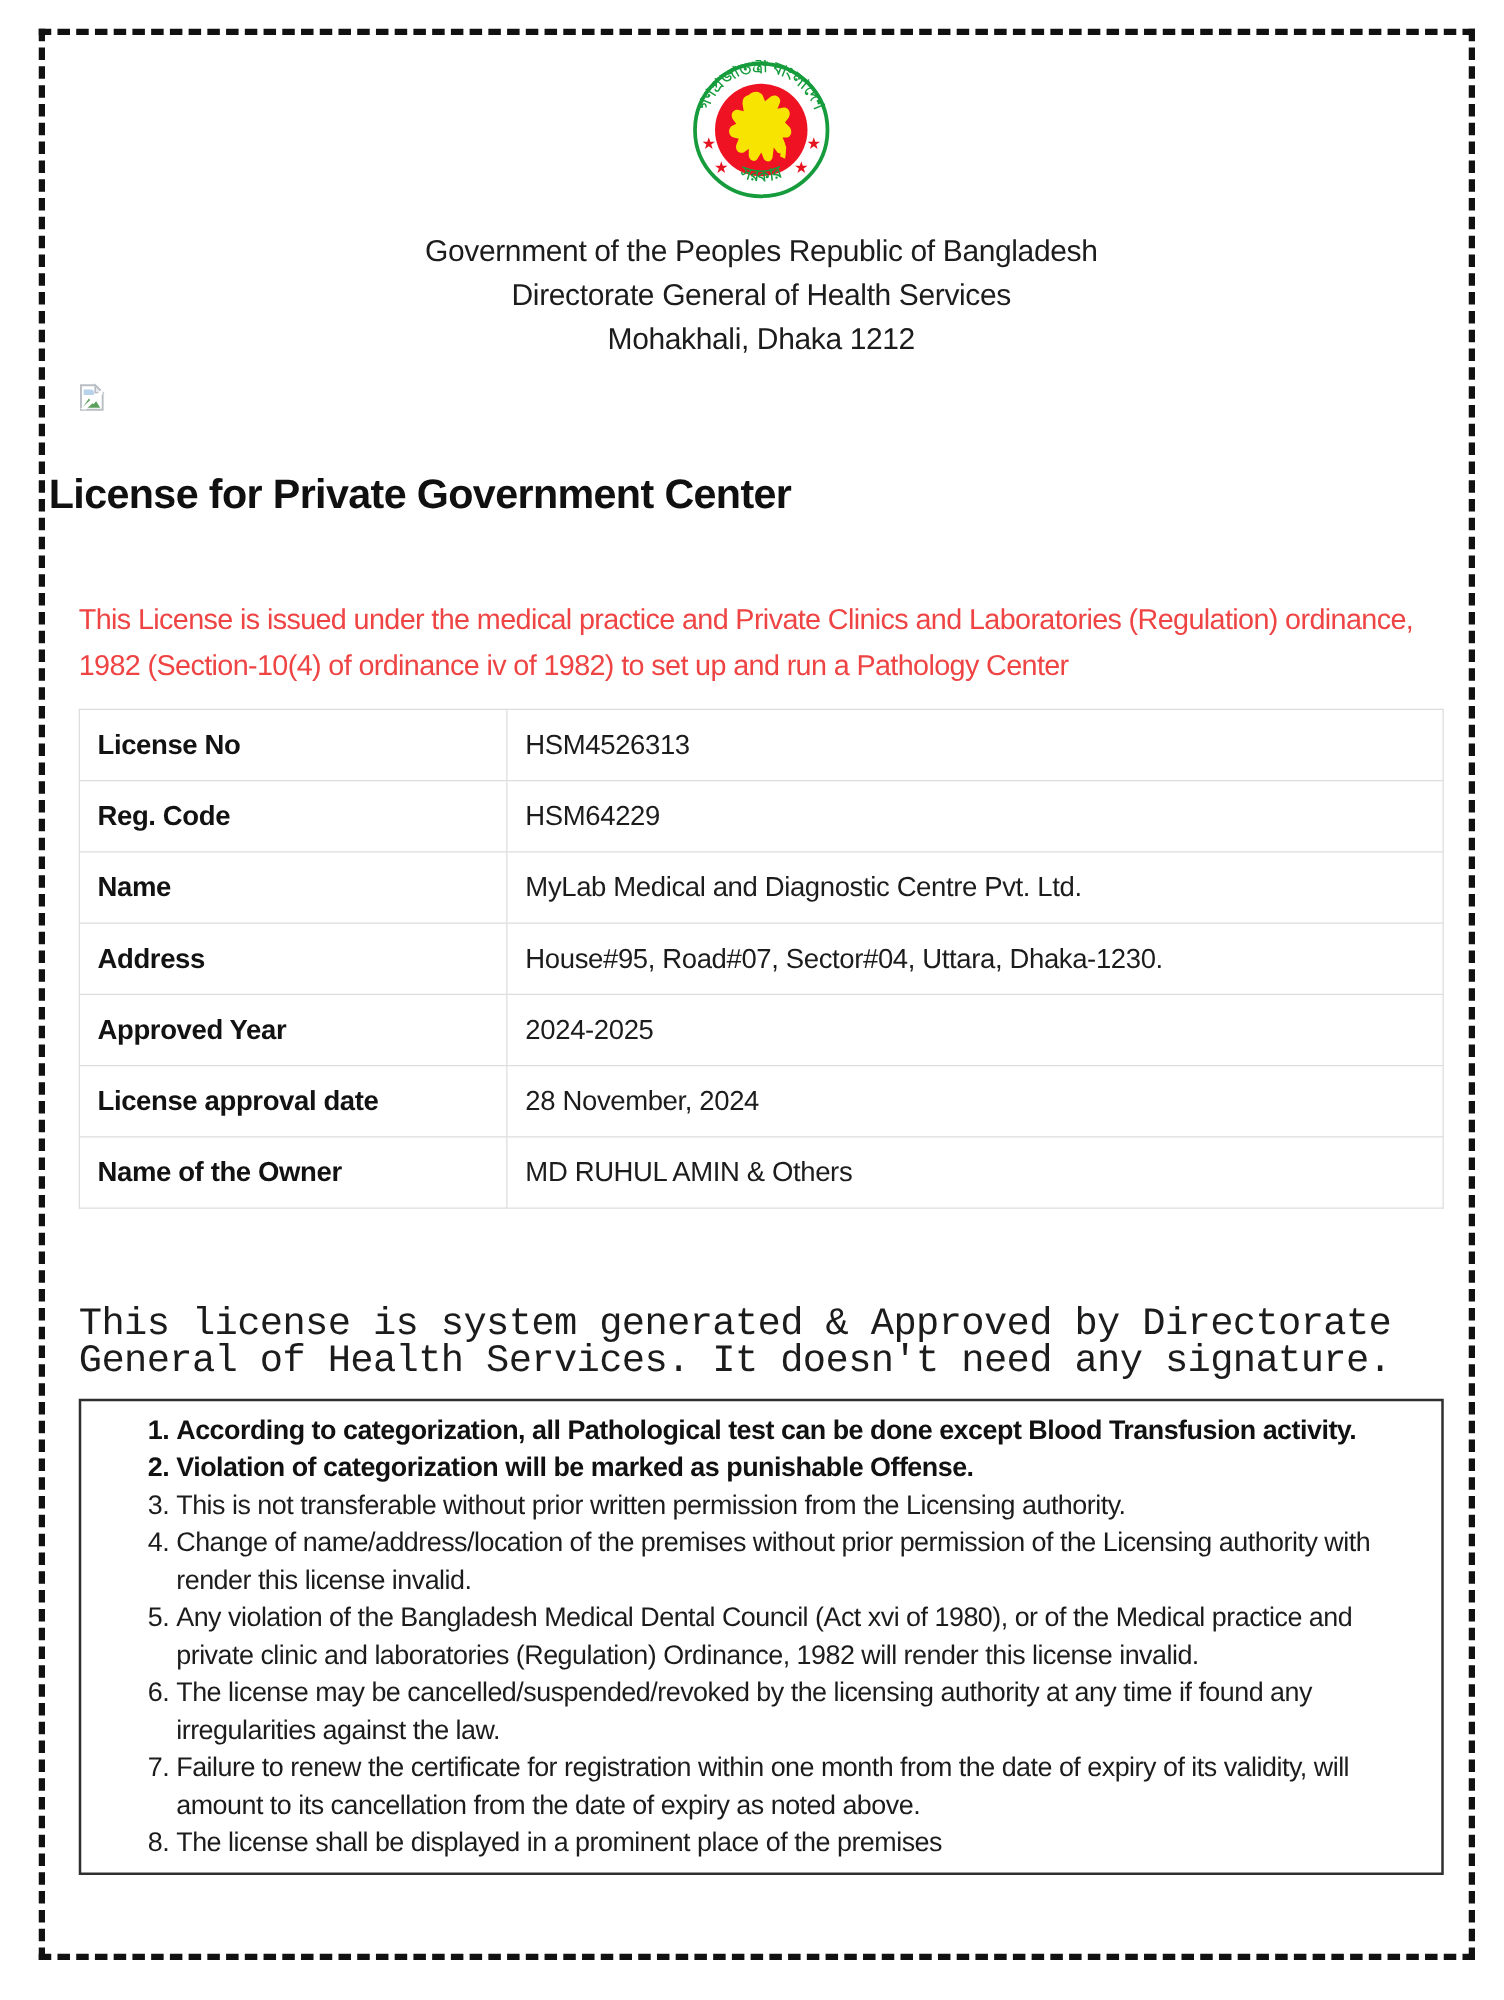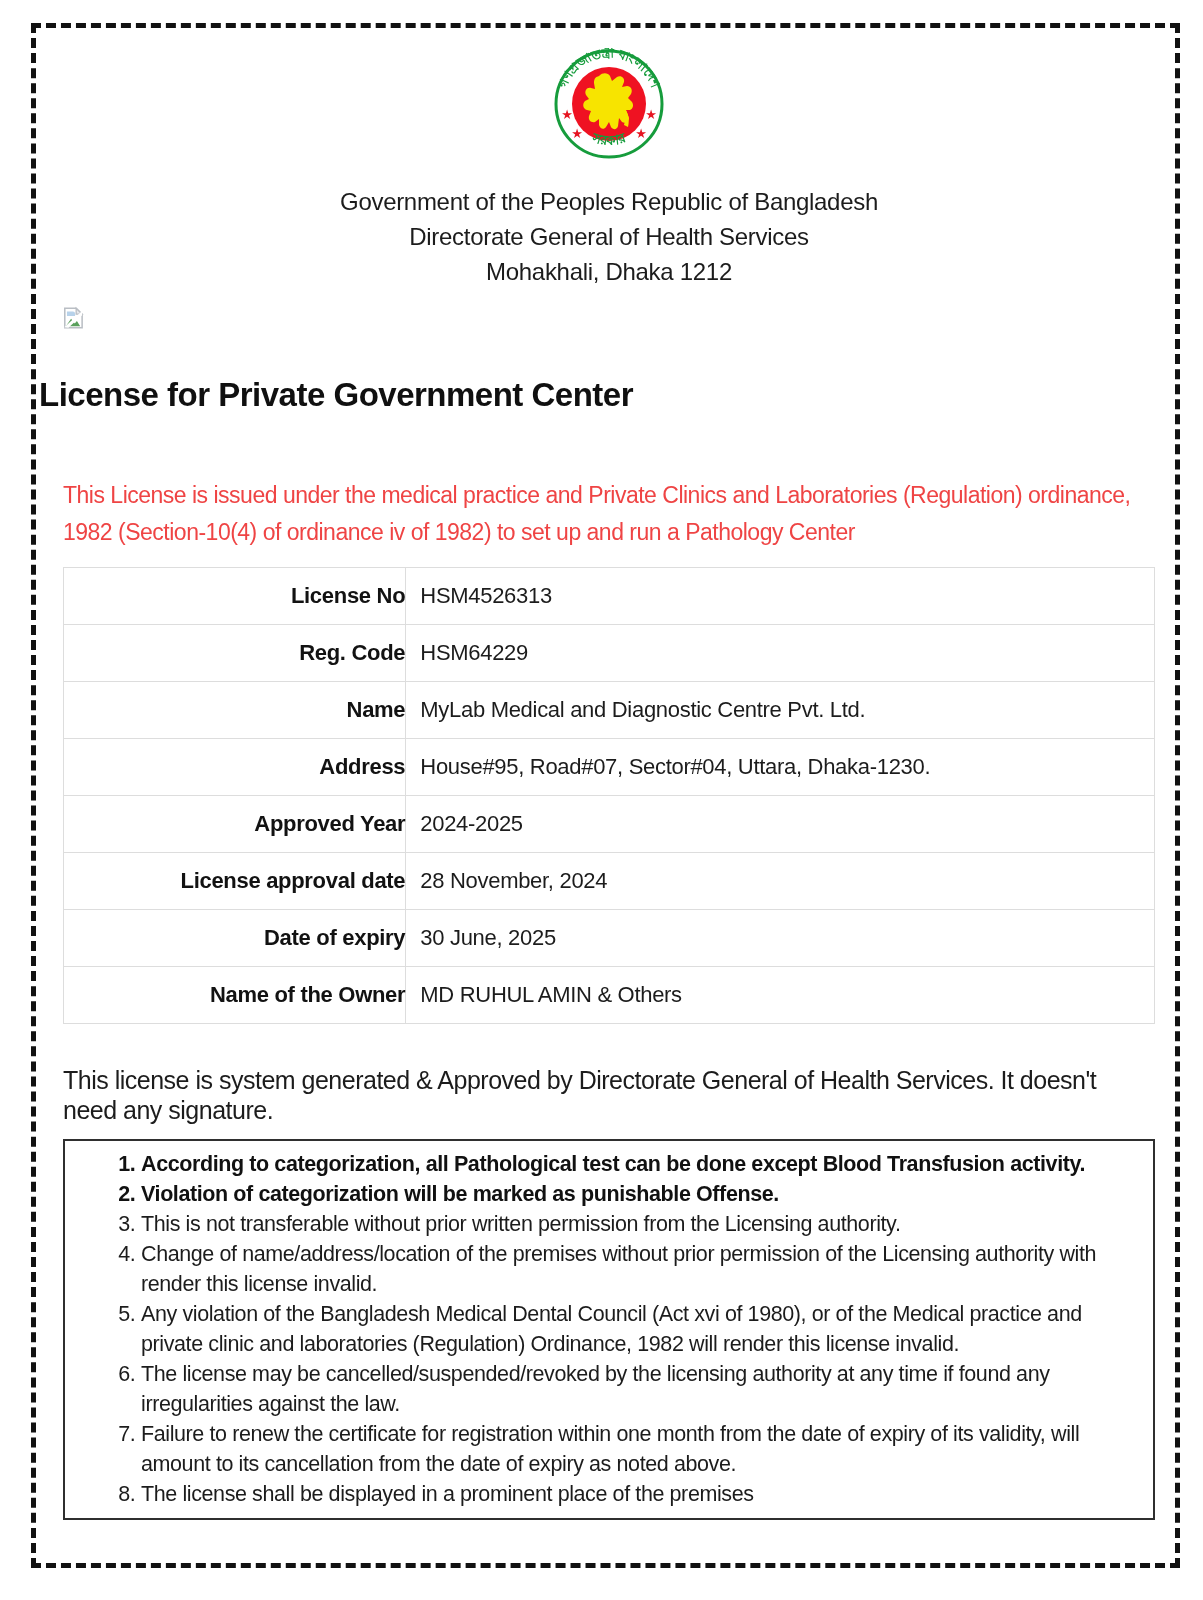--- a/index.html
+++ b/index.html
@@ -25,24 +25,24 @@
   .intro{
     margin:62px 0 0 0;font-size:23px;line-height:37px;letter-spacing:-0.5px;color:#ef4444;
   }
   table.details{
     margin-top:16px;width:100%;border-collapse:collapse;table-layout:fixed;
     font-size:22px;letter-spacing:-0.3px;
   }
   table.details td{
     border:1px solid #dddddd;height:56px;padding:0 0 0 14px;vertical-align:middle;
   }
-  td.lbl{width:30%;font-weight:700;color:#121212;text-align:right;}
+  td.lbl{width:30%;font-weight:700;color:#121212;}
   td.val{color:#1c1c1c;}
   .note{
-    margin:41px 0 0 0;font-size:25px;line-height:30px;letter-spacing:-0.5px;color:#1c1c1c;
+    margin:78px 0 0 0;font-size:31px;line-height:30px;letter-spacing:-0.5px;color:#1c1c1c;font-family:Liberation Mono, monospace;
   }
   .conds{
     margin:14px 0 0 0;border:2px solid #2f2f2f;
     padding:8px 18px 9px 76px;
     font-size:21.5px;line-height:30px;letter-spacing:-0.4px;color:#1c1c1c;
     list-style:decimal outside;
   }
   .conds li{padding:0;margin:0;}
   .conds li.bold{font-weight:700;color:#111111;}
   .seal-ring-text{font-weight:700;}
@@ -115,24 +115,20 @@
       </tr>
       <tr>
         <td class="lbl">Approved Year</td>
         <td class="val">2024-2025</td>
       </tr>
       <tr>
         <td class="lbl">License approval date</td>
         <td class="val">28 November, 2024</td>
       </tr>
       <tr>
-        <td class="lbl">Date of expiry</td>
-        <td class="val">30 June, 2025</td>
-      </tr>
-      <tr>
         <td class="lbl">Name of the Owner</td>
         <td class="val">MD RUHUL AMIN &amp; Others</td>
       </tr>
     </tbody>
   </table>
 
   <p class="note">This license is system generated &amp; Approved by Directorate General of Health Services. It doesn't need any signature.</p>
 
   <ol class="conds">
     <li class="bold">According to categorization, all Pathological test can be done except Blood Transfusion activity.</li>

